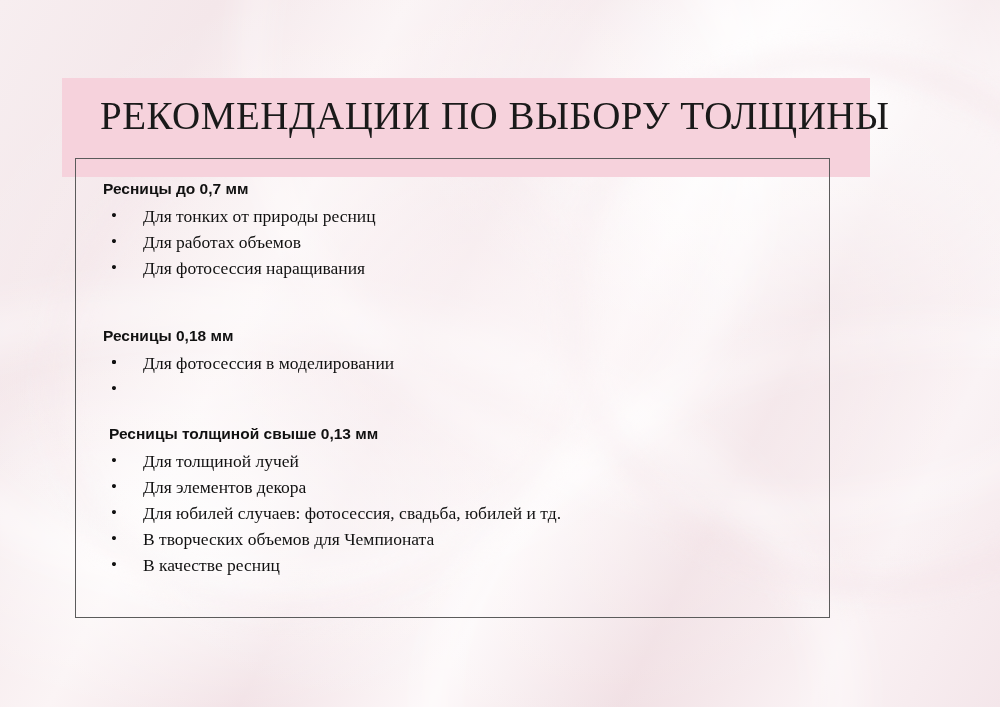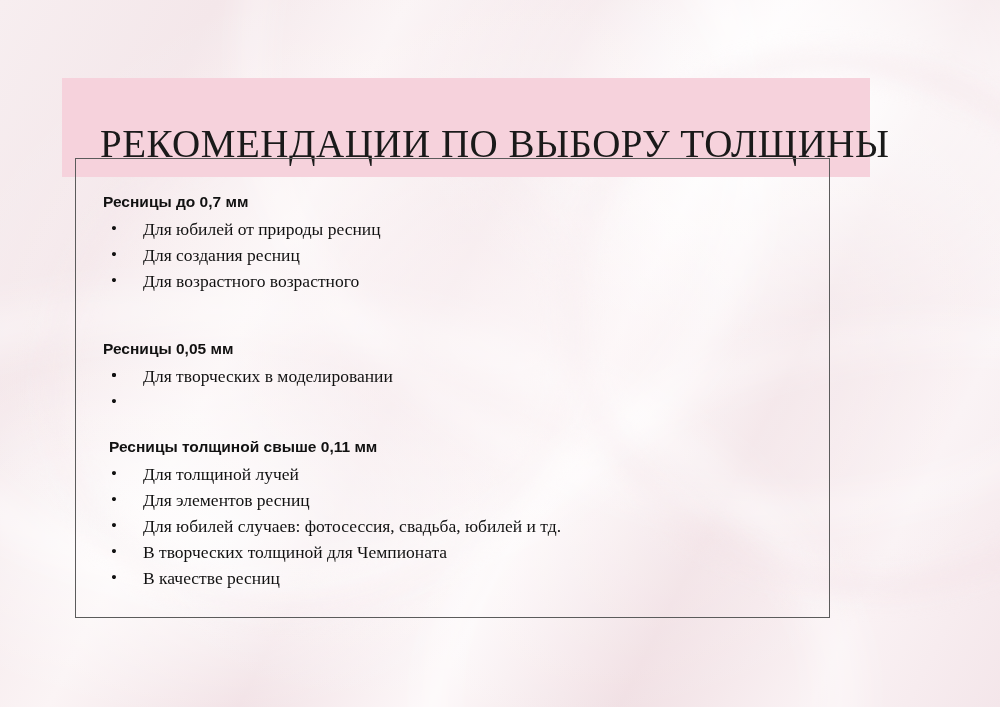--- a/index.html
+++ b/index.html
@@ -85,21 +85,21 @@
     position: absolute;
     left: 62px;
     top: 78px;
     width: 808px;
     height: 99px;
     background: #f6d2dc;
   }
   #title-text {
     position: absolute;
     left: 100px;
-    top: 112px;
+    top: 84px;
     width: 780px;
     height: 64px;
     line-height: 64px;
     font-family: "Liberation Serif", serif;
     font-size: 39px;
     letter-spacing: 0.5px;
     color: #1a1a1a;
     white-space: nowrap;
   }
 
@@ -111,21 +111,21 @@
     width: 755px;
     height: 460px;
     border: 1px solid #5b5b5b;
     box-sizing: border-box;
     background: transparent;
   }
 
   #content-body {
     position: absolute;
     left: 103px;
-    top: 192px;
+    top: 179px;
     width: 720px;
   }
 
   .group {
     margin-bottom: 18px;
   }
   .group-heading {
     font-family: "Liberation Sans", sans-serif;
     font-size: 15.5px;
     font-weight: bold;
@@ -177,44 +177,44 @@
   <div id="title-band"></div>
   <div id="title-text">РЕКОМЕНДАЦИИ ПО ВЫБОРУ ТОЛЩИНЫ</div>
 
   <div id="content-frame"></div>
 
   <div id="content-body">
 
     <div class="group">
       <p class="group-heading">Ресницы до 0,7 мм</p>
       <ul class="bullets">
-        <li><span class="bullet-dot">•</span><span>Для юбилей от природы ресниц</span></li>
-        <li><span class="bullet-dot">•</span><span>Для создания ресниц</span></li>
-        <li><span class="bullet-dot">•</span><span>Для возрастного возрастного</span></li>
+        <li><span class="bullet-dot">•</span><span>Для тонких от природы ресниц</span></li>
+        <li><span class="bullet-dot">•</span><span>Для работах объемов</span></li>
+        <li><span class="bullet-dot">•</span><span>Для фотосессия наращивания</span></li>
       </ul>
     </div>
 
     <div class="gap-1"></div>
 
     <div class="group">
-      <p class="group-heading">Ресницы 0,05 мм</p>
+      <p class="group-heading">Ресницы 0,18 мм</p>
       <ul class="bullets">
         <li><span class="bullet-dot">•</span></li>
-        <li><span class="bullet-dot">•</span><span>Для творческих в моделировании</span></li>
+        <li><span class="bullet-dot">•</span><span>Для фотосессия в моделировании</span></li>
         <li><span class="bullet-dot">•</span></li>
       </ul>
     </div>
 
     <div class="gap-2"></div>
 
     <div class="group">
-      <p class="group-heading indented">Ресницы толщиной свыше 0,11 мм</p>
+      <p class="group-heading indented">Ресницы толщиной свыше 0,13 мм</p>
       <ul class="bullets">
         <li><span class="bullet-dot">•</span><span>Для толщиной лучей</span></li>
-        <li><span class="bullet-dot">•</span><span>Для элементов ресниц</span></li>
+        <li><span class="bullet-dot">•</span><span>Для элементов декора</span></li>
         <li><span class="bullet-dot">•</span><span>Для юбилей случаев: фотосессия, свадьба, юбилей и тд.</span></li>
-        <li><span class="bullet-dot">•</span><span>В творческих толщиной для Чемпионата</span></li>
+        <li><span class="bullet-dot">•</span><span>В творческих объемов для Чемпионата</span></li>
         <li><span class="bullet-dot">•</span><span>В качестве ресниц</span></li>
       </ul>
     </div>
 
   </div>
 </div>
 
 </body></html>

